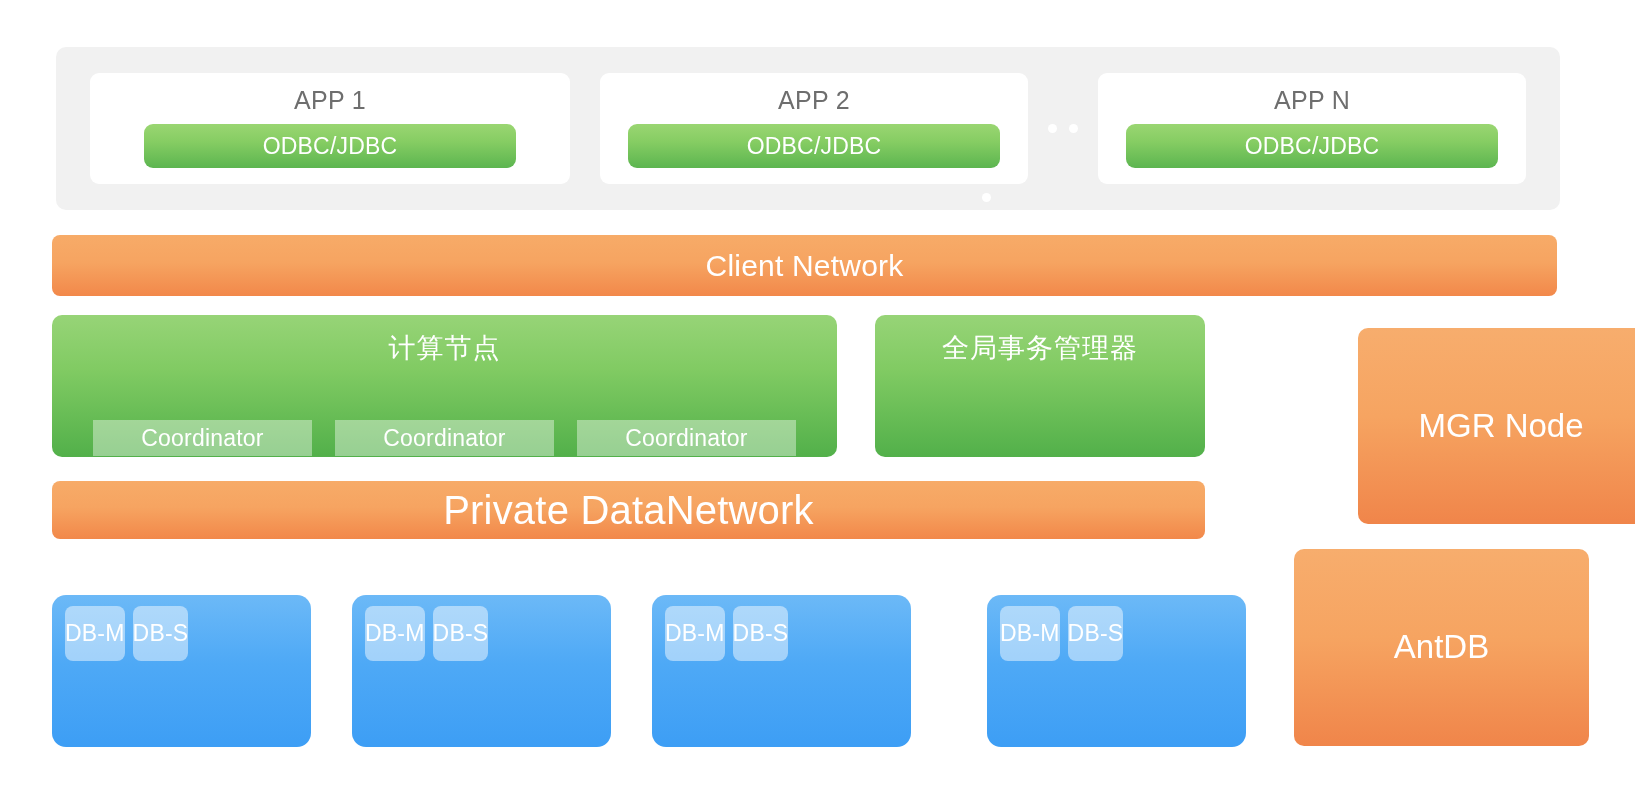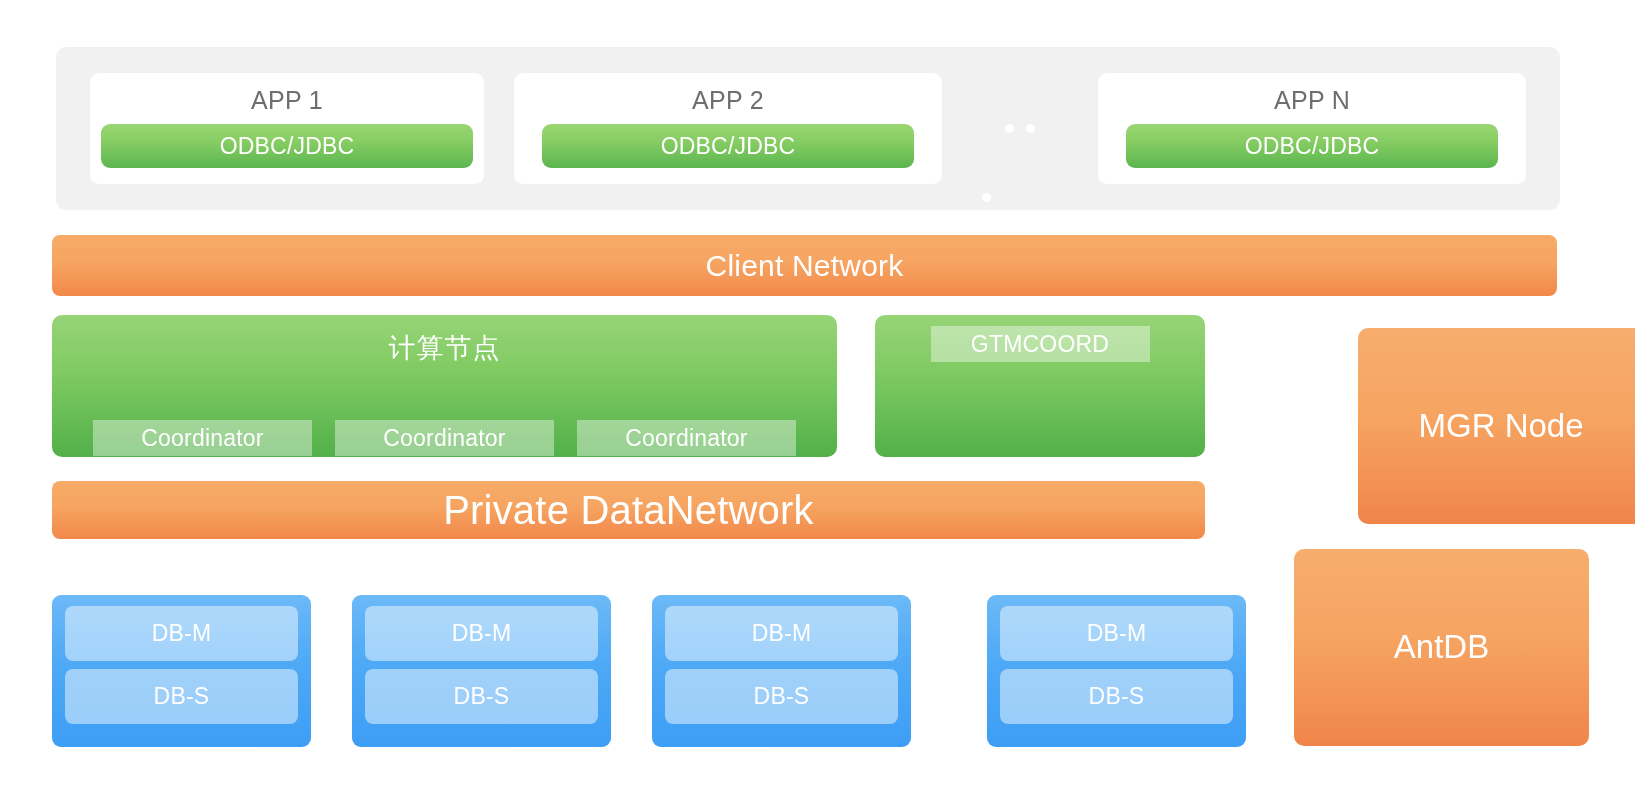--- a/index.html
+++ b/index.html
@@ -38,21 +38,21 @@
     background: #ffffff;
     border-radius: 9px;
     height: 111px;
     display: flex;
     flex-direction: column;
     align-items: center;
     justify-content: flex-start;
     padding-top: 11px;
     box-sizing: border-box;
   }
-  .app-card.c1 { width: 394px; }
+  .app-card.c1 { width: 480px; }
   .app-card.c2 { width: 428px; margin-left: 30px; }
   .app-card.c3 { width: 428px; }
   .app-title {
     font-size: 25px;
     color: #6e6e6e;
     line-height: 33px;
     letter-spacing: 0.3px;
   }
   .odbc-btn {
     margin-top: 7px;
@@ -193,26 +193,26 @@
     height: 197px;
     font-size: 33px;
   }
 
   
   .db-group {
     position: absolute;
     top: 595px;
     width: 259px;
     height: 152px;
-    border-radius: 9px;
+    border-radius: 14px;
     background: linear-gradient(180deg, #6cb9f7 0%, #4ea9f6 45%, #3d9ef5 100%);
     box-sizing: border-box;
     padding: 11px 13px;
     display: flex;
-    flex-direction: column;
+    flex-direction: row;
     gap: 8px;
   }
   .db-g1 { left: 52px; }
   .db-g2 { left: 352px; }
   .db-g3 { left: 652px; }
   .db-g4 { left: 987px; }
   .db-chip {
     height: 55px;
     border-radius: 8px;
     background: rgba(255,255,255,0.47);
@@ -259,23 +259,21 @@
 <div class="green-panel compute-node">
   <div class="green-title">计算节点</div>
   <div class="green-items">
     <div class="green-chip chip-coord">Coordinator</div>
     <div class="green-chip chip-coord">Coordinator</div>
     <div class="green-chip chip-coord">Coordinator</div>
   </div>
 </div>
 
 <div class="green-panel gtm-node">
-  <div class="green-items">
-    <div class="green-chip chip-gtm">GTMCOORD</div>
-  </div>
+  <div class="green-title">全局事务管理器</div>
 </div>
 
 <div class="orange-box mgr-node">MGR Node</div>
 
 <div class="net-bar private-net">Private DataNetwork</div>
 
 <div class="orange-box antdb-cc">
   <div>
     <span>AntDB</span><br>
   </div>

